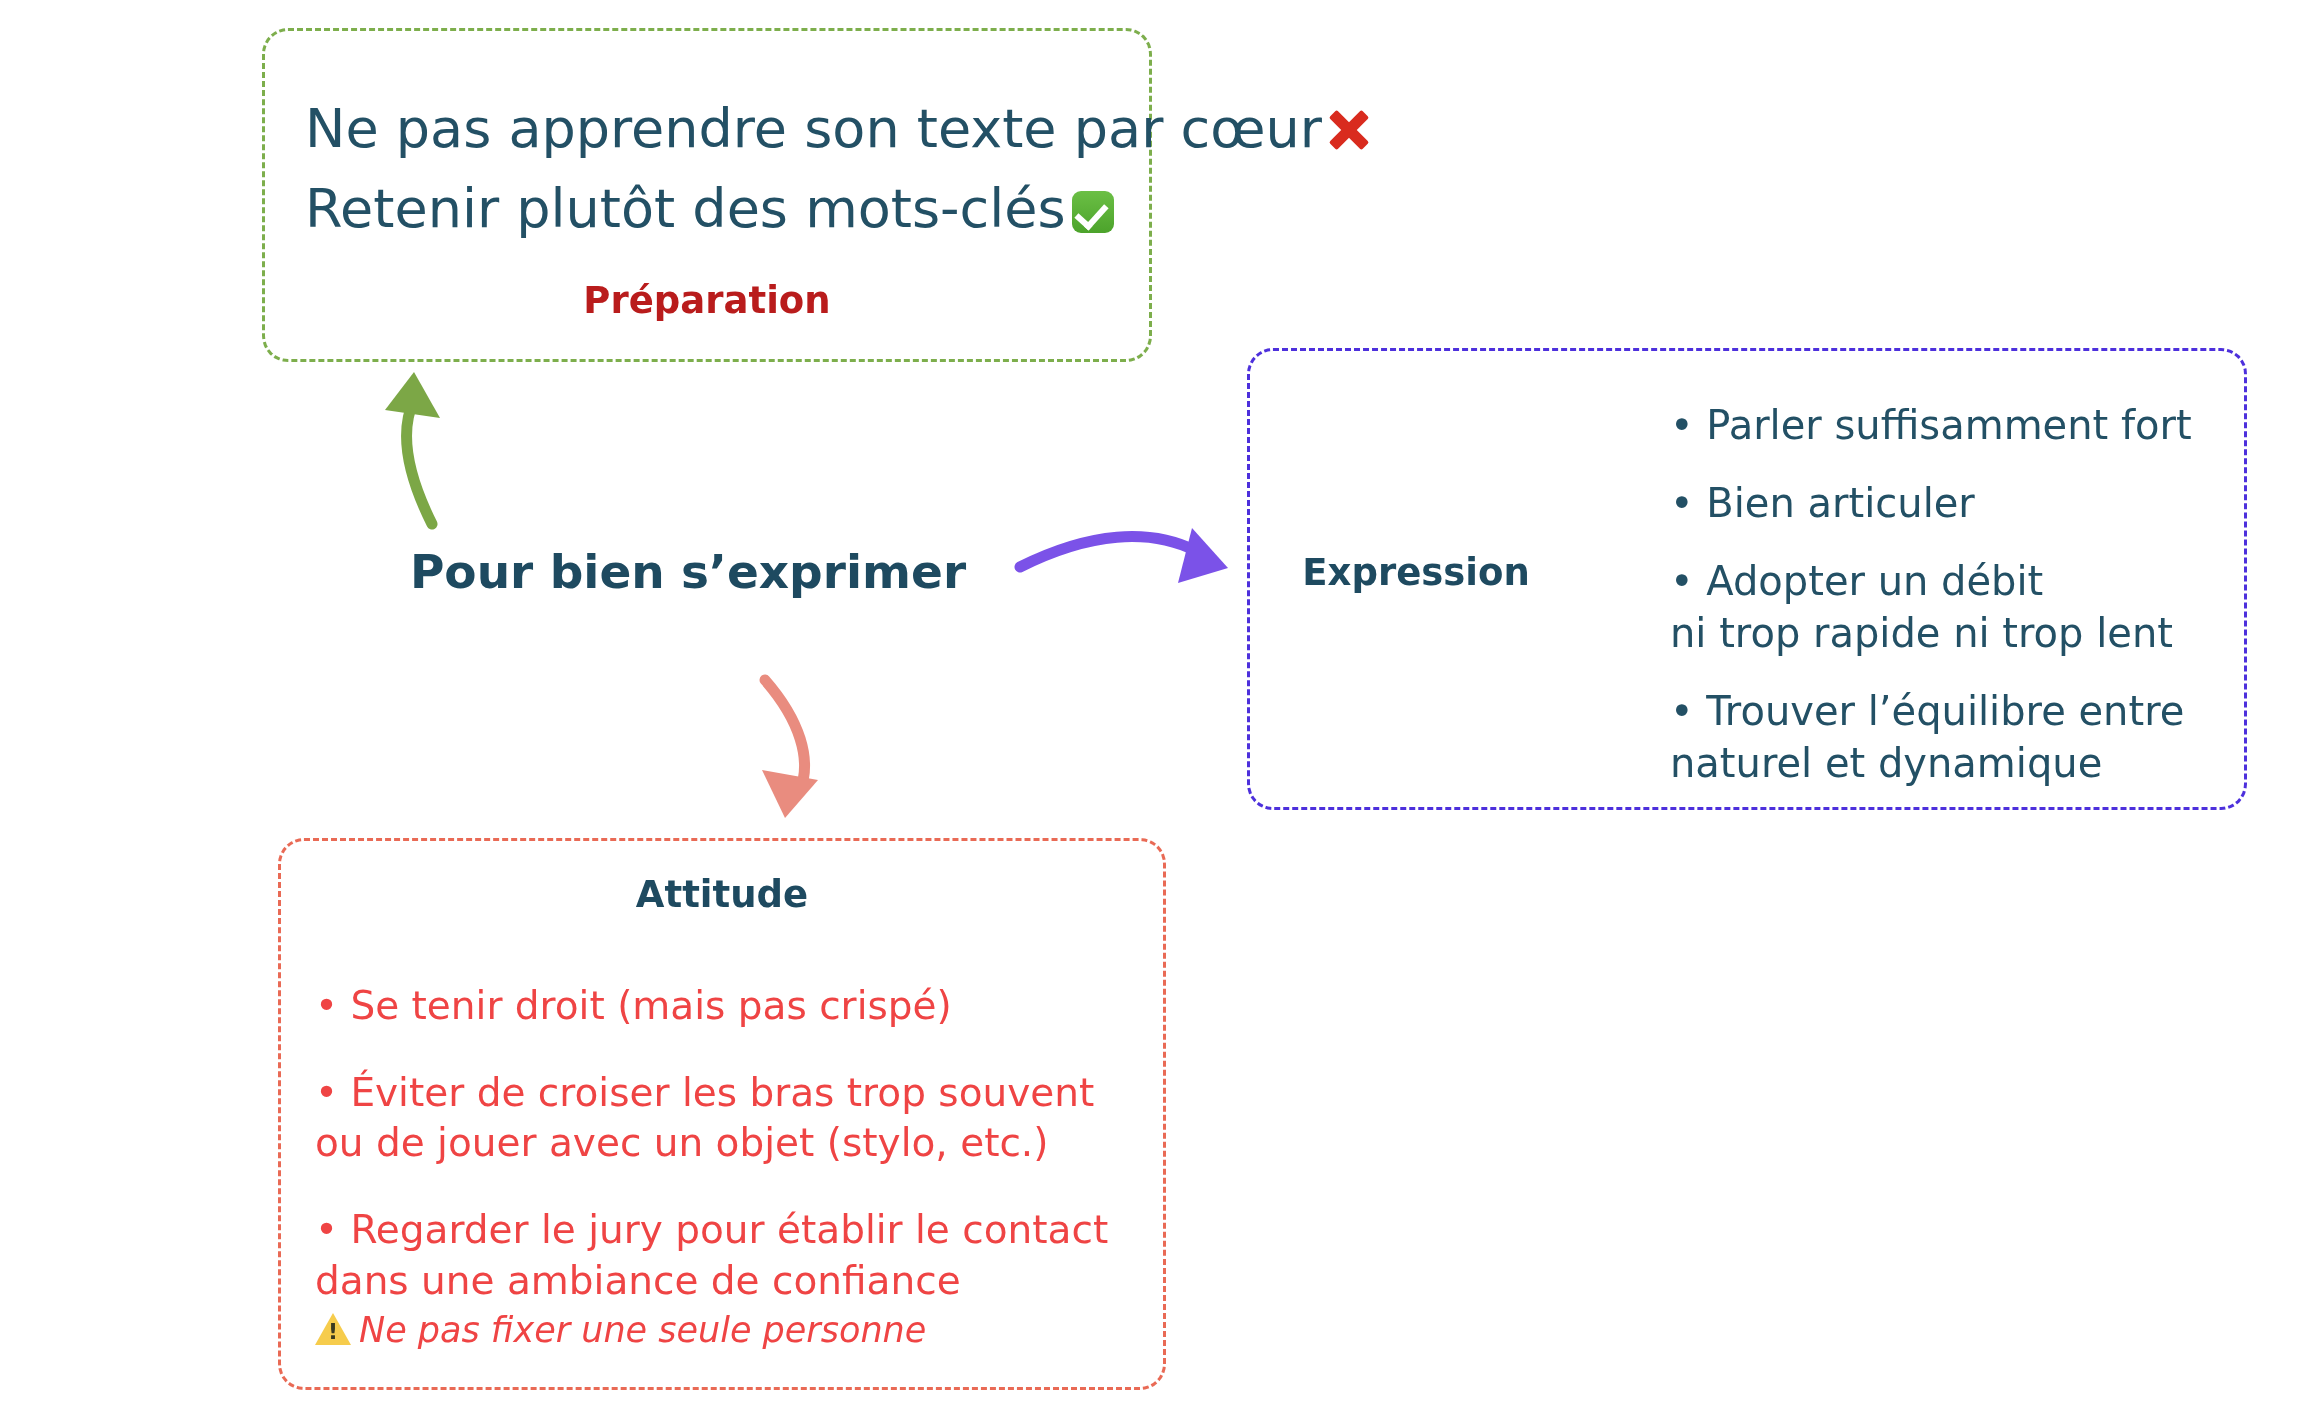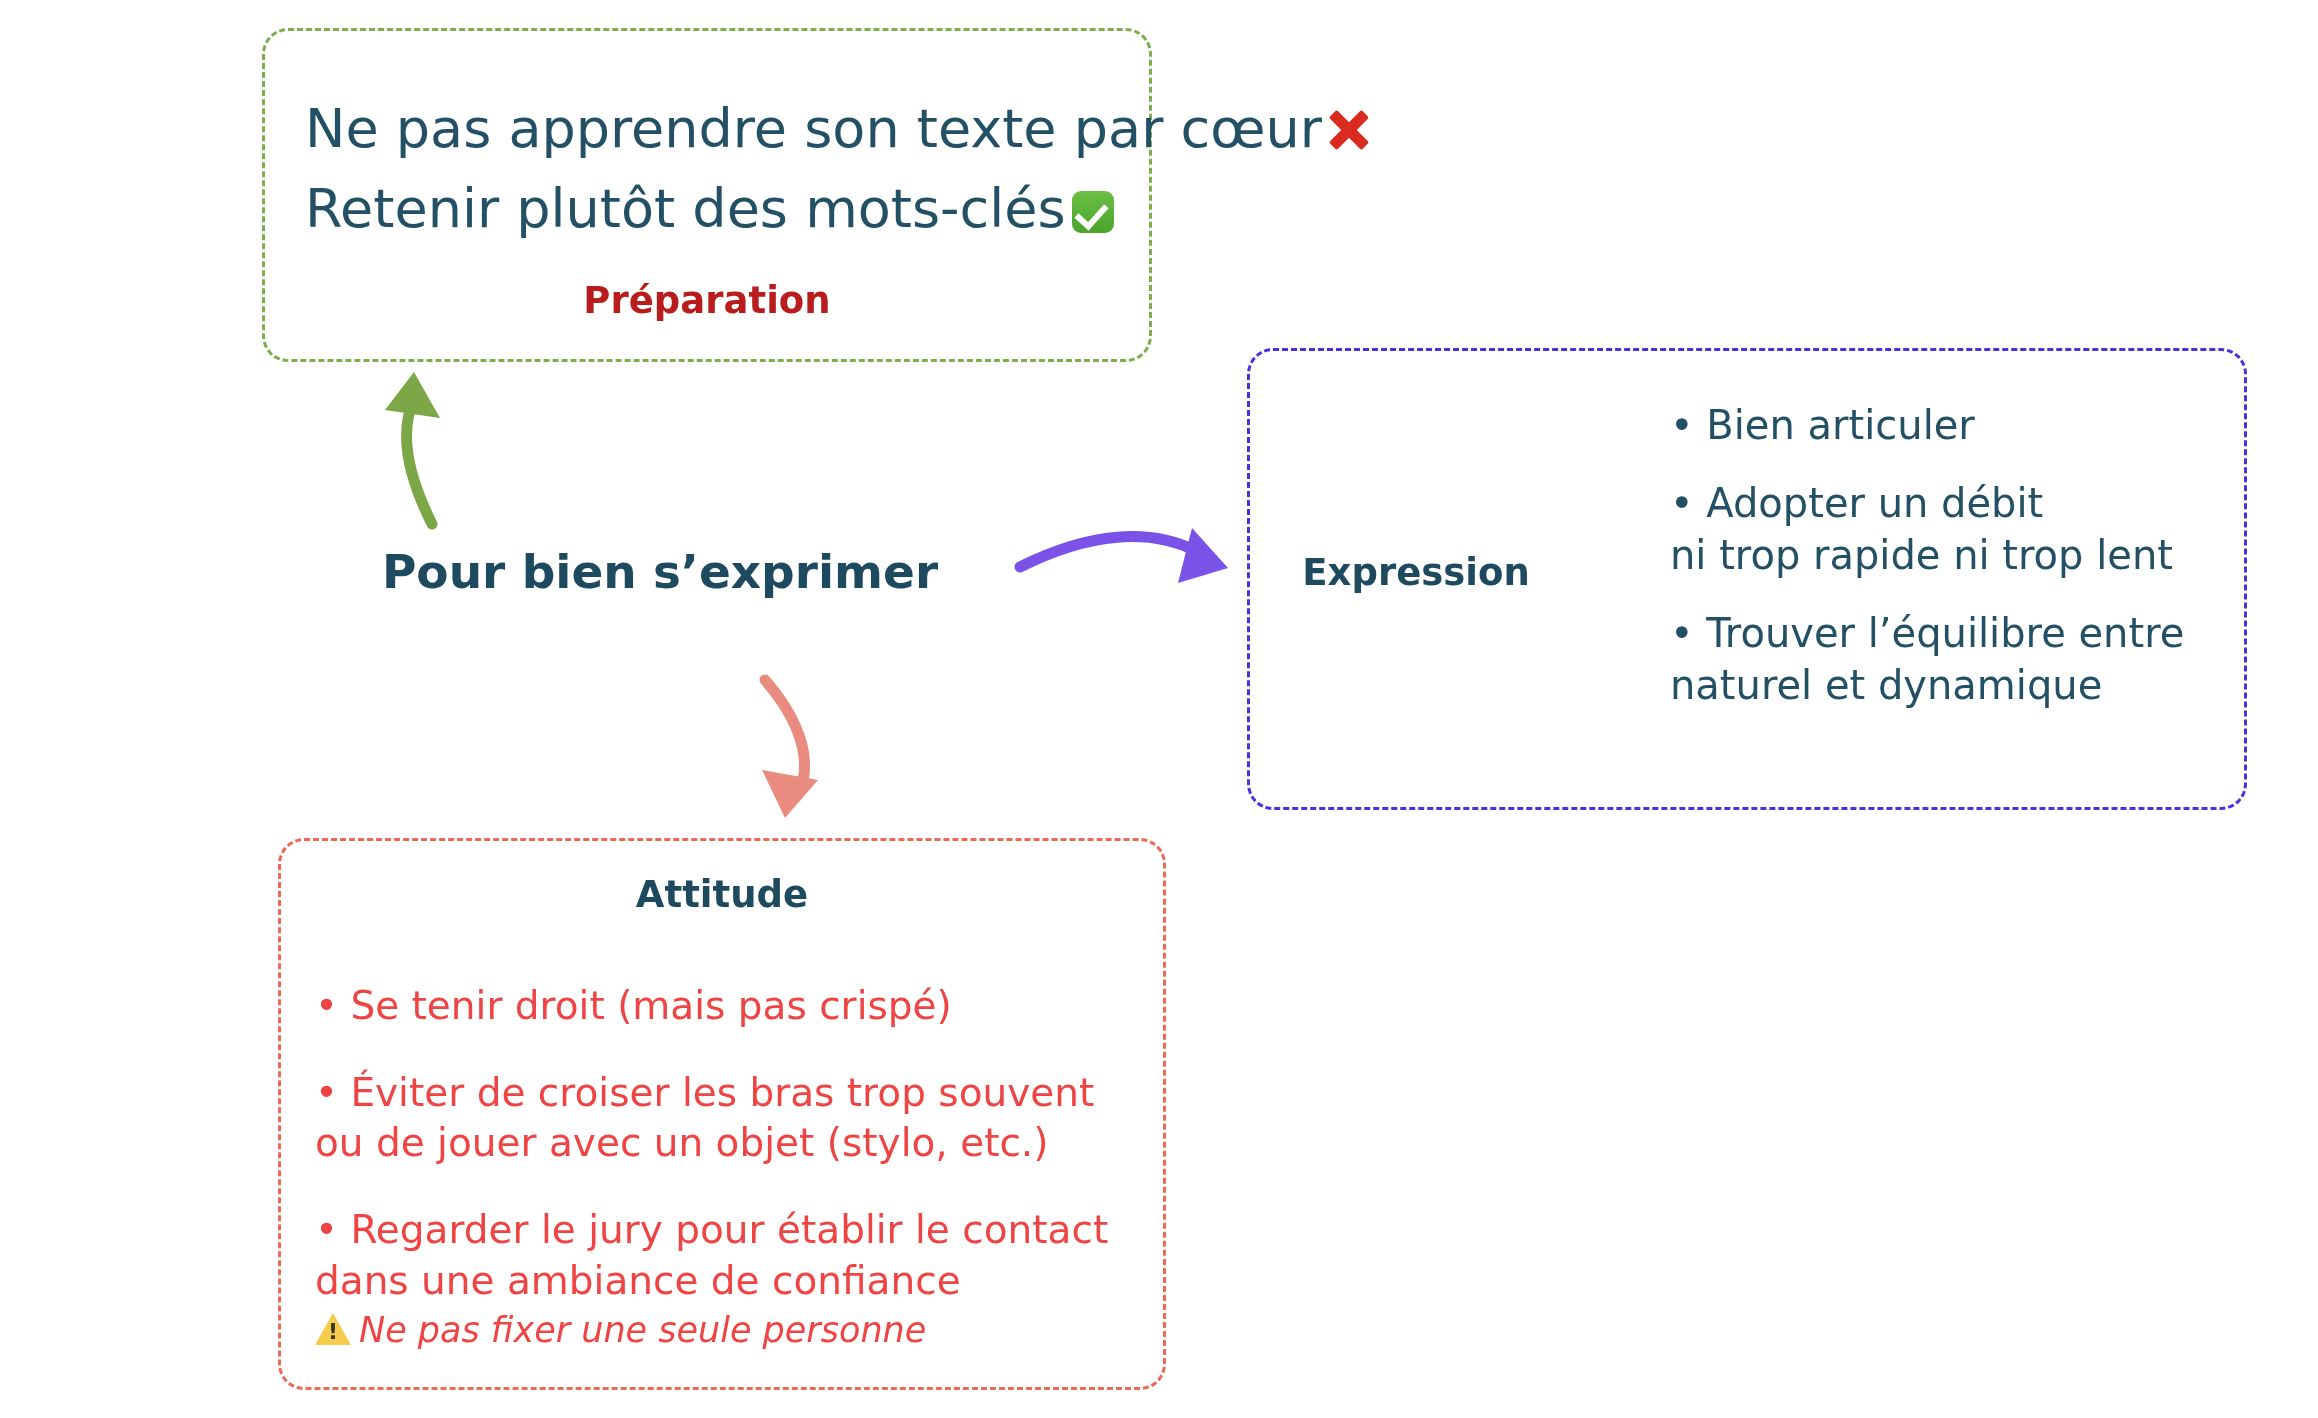--- a/index.html
+++ b/index.html
@@ -121,21 +121,21 @@
   .att-note {
     font-style: italic;
     font-size: 35px;
     display: block;
     margin-top: 2px;
   }
 
   
   #center-title {
     position: absolute;
-    left: 320px;
+    left: 348px;
     top: 542px;
     width: 680px;
     text-align: center;
     font-size: 47px;
     font-weight: bold;
     line-height: 1.28;
     color: #1e4a60;
   }
   #center-title .l2 { display: block; }
 
@@ -243,20 +243,24 @@
     <span class="prep-line"><span>Ne pas apprendre son texte par cœur</span><span class="emoji emoji-cross"></span></span>
     <span class="prep-line"><span>Retenir plutôt des mots-clés</span><span class="emoji emoji-check"></span></span>
   </div>
   <div id="prep-title">Préparation</div>
 </div>
 
 <div class="node" id="expr-box">
   <div id="expr-label">Expression</div>
   <div class="expr-items">
     <div class="expr-item">
+      <span>• Parler suffisamment fort</span>
+      <span class="l2"></span>
+    </div>
+    <div class="expr-item">
       <span>• Bien articuler</span>
       <span class="l2"></span>
     </div>
     <div class="expr-item">
       <span>• Adopter un débit</span>
       <span class="l2">ni trop rapide ni trop lent</span>
     </div>
     <div class="expr-item">
       <span>• Trouver l’équilibre entre</span>
       <span class="l2">naturel et dynamique</span>

